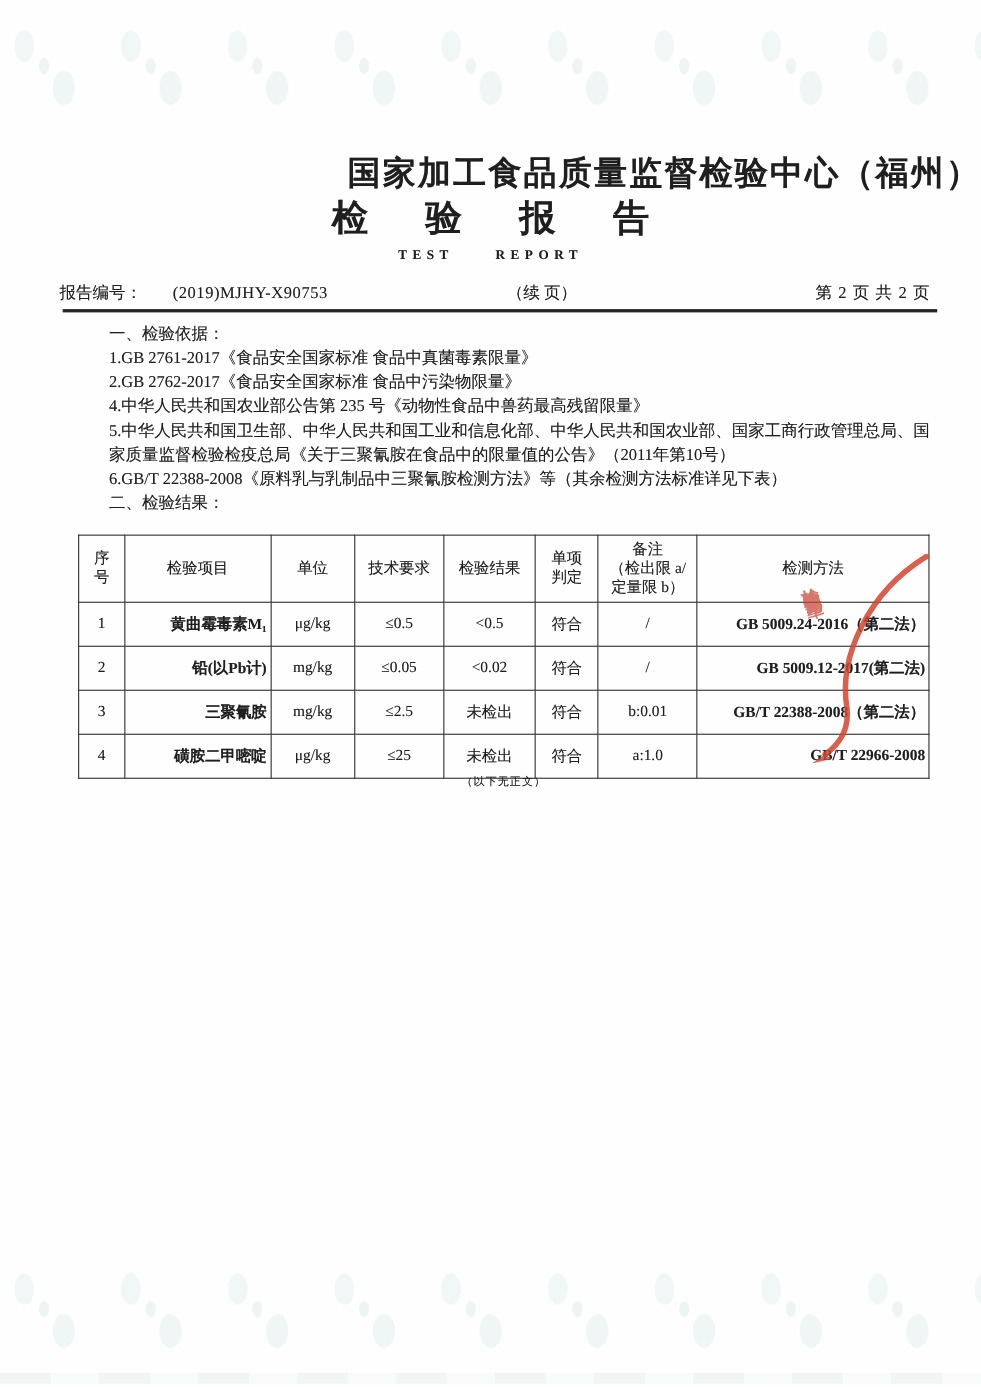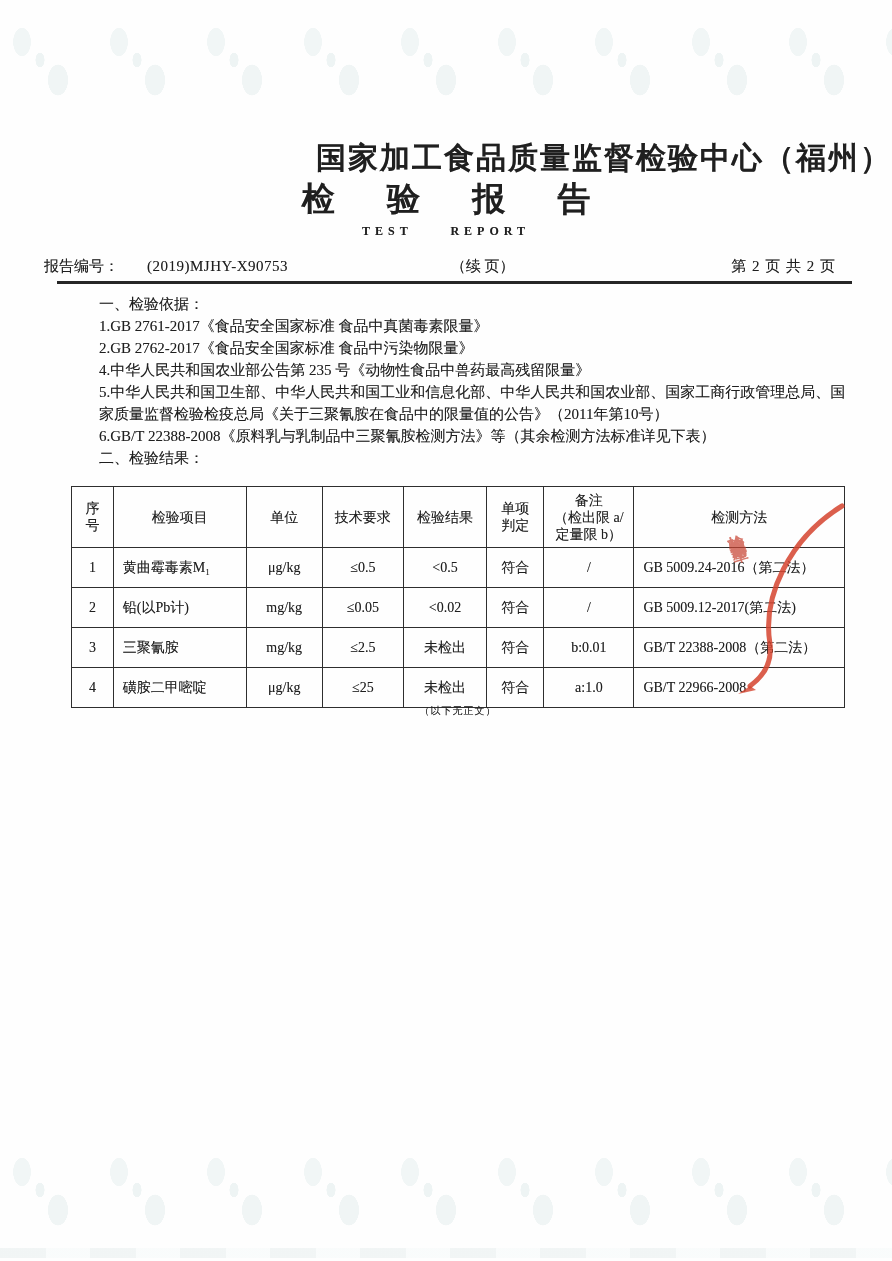--- a/index.html
+++ b/index.html
@@ -27,21 +27,21 @@
     opacity:.8;pointer-events:none;
   }
 
   .header-block{position:absolute;top:140px;left:0;width:892px;text-align:center;}
   .center-name-cn{font-size:30px;font-weight:bold;letter-spacing:2px;line-height:36px;text-align:right;}
   .center-name-en{font-size:15.5px;font-weight:bold;letter-spacing:.2px;line-height:22px;margin-top:2px;}
   .report-title-cn{font-size:33px;font-weight:bold;letter-spacing:22px;text-indent:22px;line-height:40px;margin-top:3px;}
   .report-title-en{font-size:12px;font-weight:bold;letter-spacing:5px;word-spacing:30px;line-height:24px;}
 
   .report-line{
-    position:absolute;top:257px;left:44px;width:792px;
+    position:absolute;top:257px;left:54px;width:792px;
     display:flex;align-items:baseline;font-size:15px;
   }
   .report-no-label{white-space:nowrap;}
   .report-no-value{margin-left:28px;white-space:nowrap;letter-spacing:.5px;text-align:center;}
   .continuation{flex:1;text-align:center;padding-right:40px;}
   .page-info{white-space:nowrap;letter-spacing:1px;margin-left:14px;}
   .head-rule{position:absolute;top:281px;left:57px;width:795px;height:3px;background:#262626;}
 
   .basis{position:absolute;top:293px;left:99px;width:748px;font-size:15px;line-height:22px;}
   .basis div{min-height:22px;}
@@ -49,21 +49,21 @@
   .results-table{
     position:absolute;top:486px;left:71px;width:774px;
     border-collapse:collapse;table-layout:fixed;font-size:14px;
   }
   .results-table td{
     border:1.6px solid #2e2e2e;text-align:center;vertical-align:middle;
     padding:2px 3px;overflow:hidden;
   }
   .results-table tr.hdr td{height:56px;line-height:17px;}
   .results-table tr.row td{height:35px;}
-  .results-table td.al{text-align:left;padding-left:9px;}
+  .results-table td.al{text-align:right;padding-left:9px;font-weight:bold;}
   .col0{width:4.9%;}  .col1{width:17.5%;} .col2{width:9.7%;} .col3{width:10.3%;}
   .col4{width:10.7%;} .col5{width:7.0%;}  .col6{width:11.6%;} .col7{width:28.3%;}
   .hline{display:block;}
 
   .no-more{position:absolute;top:704px;left:71px;width:774px;text-align:center;font-size:10px;letter-spacing:1px;}
 
   .stamp{position:absolute;top:492px;left:690px;width:202px;height:218px;pointer-events:none;}
   .stamp svg{position:absolute;top:0;left:0;}
   .stamp-text{
     position:absolute;top:28px;left:48px;height:130px;

